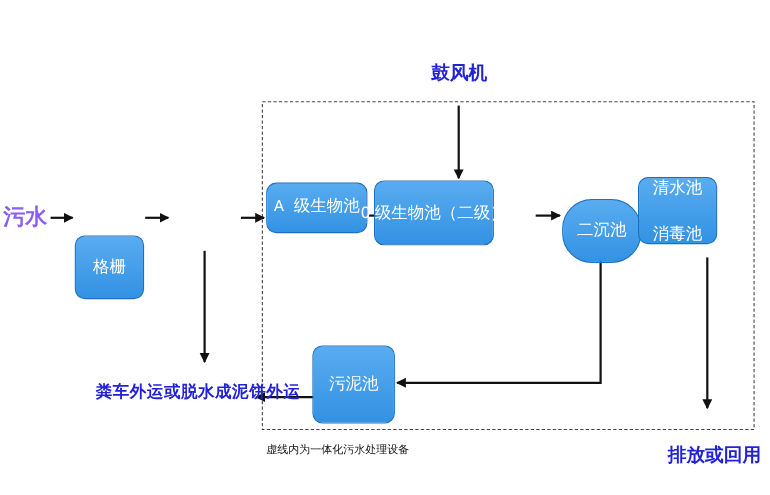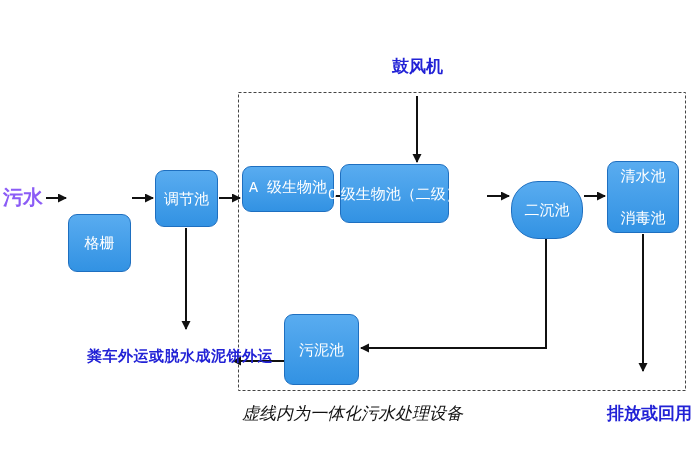--- a/index.html
+++ b/index.html
@@ -37,27 +37,27 @@
     font-size:15px;
     line-height:1.45;
     text-align:center;
     white-space:nowrap;
   }
   .node-grille{left:68px;top:170px;width:63px;height:58px;margin-top:44px;}
   .node-regulating{left:155px;top:170px;width:63px;height:57px;}
   .node-a-bio{left:242px;top:166px;width:92px;height:46px;font-family:Liberation Mono, monospace;}
   .node-o-bio{left:340px;top:164px;width:109px;height:59px;}
   .node-secondary-sed{left:511px;top:181px;width:72px;height:58px;border-radius:27px;}
-  .node-clear-water{left:607px;top:161px;width:72px;height:72px;gap:20px;}
+  .node-clear-water{left:580px;top:161px;width:72px;height:61px;gap:20px;}
   .node-sludge{left:284px;top:314px;width:75px;height:71px;justify-content:center;}
   .free-label{position:absolute;white-space:nowrap;}
   .label-sewage{left:3px;top:184px;font-size:20px;font-weight:bold;color:#8b5cf6;}
   .label-blower{left:392px;top:55px;font-size:17px;font-weight:bold;color:var(--blue-label,#2222d6);}
   .label-sludge-out{left:55px;top:347px;font-size:15px;font-weight:bold;color:var(--blue-label,#2222d6);letter-spacing:0.5px;margin-left:32px;}
-  .label-note{left:242px;top:402px;font-size:17px;color:#111;font-style:italic;}
+  .label-note{left:242px;top:402px;font-size:10px;color:#111;}
   .label-discharge{left:607px;top:402px;font-size:17px;font-weight:bold;color:var(--blue-label,#2222d6);}
 </style>
 </head>
 <body>
 
 <div class="canvas">
 
   <svg class="layer" width="700" height="450" viewBox="0 0 700 450">
     <defs>
       <marker id="ah" markerUnits="userSpaceOnUse" markerWidth="10" markerHeight="10" refX="8" refY="4.5" orient="auto">
@@ -77,23 +77,20 @@
     <line class="flow-line" x1="186" y1="228" x2="186" y2="329" marker-end="url(#ah)"></line>
     <polyline class="flow-line" points="546,223 546,348 361,348" marker-end="url(#ah)"></polyline>
     <line class="flow-line" x1="285" y1="361" x2="233" y2="361" marker-end="url(#ah)"></line>
     <line class="flow-line" x1="643" y1="234" x2="643" y2="371" marker-end="url(#ah)"></line>
   </svg>
 
   <div class="node node-grille">
     <span>格栅</span>
   </div>
 
-  <div class="node node-regulating">
-    <span>调节池</span>
-  </div>
 
   <div class="node node-a-bio">
     <span>A 级生物池</span>
   </div>
 
   <div class="node node-o-bio">
     <span>0 级生物池（二级）</span>
   </div>
 
   <div class="node node-secondary-sed">

